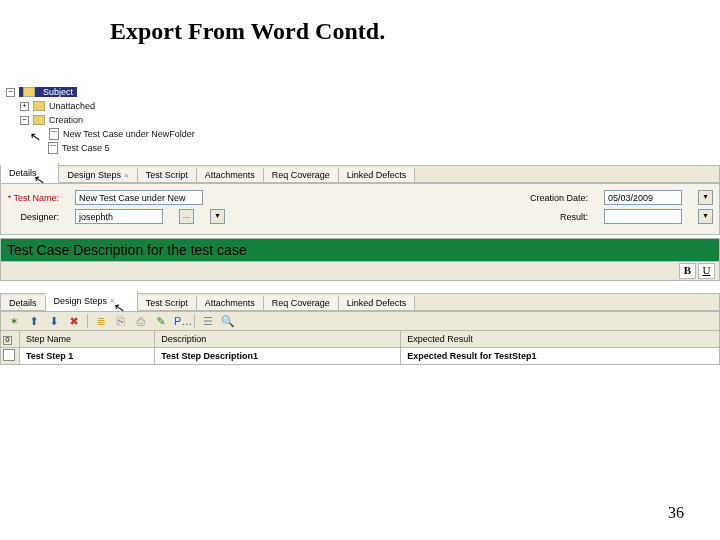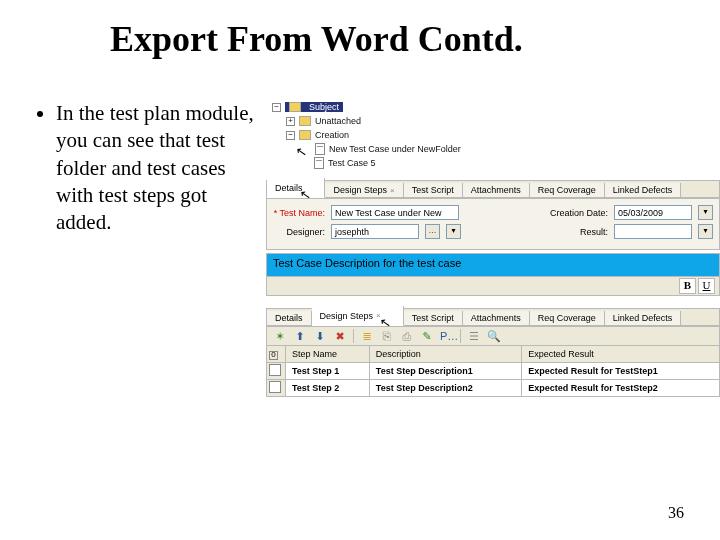--- a/index.html
+++ b/index.html
@@ -5,21 +5,21 @@
   body {
     margin: 0;
     width: 720px;
     height: 540px;
     font-family: "Times New Roman", serif;
     background: #fff;
     position: relative;
     overflow: hidden;
   }
   .slide-title {
-    font-size: 36px;
+    font-size: 24px;
     font-weight: bold;
     text-align: left;
     padding: 18px 0 0 110px;
     margin: 0;
   }
   .content {
     display: flex;
     margin-top: 40px;
   }
   .bullet-col {
@@ -71,26 +71,26 @@
     padding:2px 8px; border-right:1px solid #b9b9b9; display:flex; align-items:center; gap:3px;
     background:#f4f2e9;
   }
   .tab.active { background:#fff; border-bottom:1px solid #fff; position:relative; top:1px;}
   .close-mark{color:#888;font-size:8px;}
 
   .form-pane {
     border:1px solid #b9b9b9; border-top:none; background:#f4f2e9;
     padding:6px; font-size:9px;
   }
-  .form-row { display:flex; align-items:center; gap:6px; margin-bottom:4px;}
+  .form-row { display:flex; align-items:center; gap:16px; margin-bottom:4px;}
   .lbl { min-width:52px; text-align:right;}
   .req{color:#c00;}
   .fld { background:#fff; border:1px solid #7f9db9; height:13px; padding:0 3px; display:flex; align-items:center; flex:0 0 120px;}
   .dropbtn { width:13px; height:13px; border:1px solid #7f9db9; background:#ece9d8; display:inline-block; font-size:8px; text-align:center; line-height:11px;}
-  .desc-area { border:1px solid #b9b9b9; background:#0ea5e9; height:16px; padding:3px 6px; font-size:11px; margin-top:3px;}
+  .desc-area { border:1px solid #b9b9b9; background:#15803d; height:16px; padding:3px 6px; font-size:14px; margin-top:3px;}
   .rt-toolbar { border:1px solid #b9b9b9; background:#ece9d8; height:18px; display:flex; justify-content:flex-end; align-items:center; gap:2px; padding:0 4px; border-top:none;}
   .rt-btn{ border:1px solid #b9b9b9; background:#fff; width:15px; height:14px; font-family:"Times New Roman"; font-size:11px; line-height:12px; text-align:center;}
   .rt-btn.u{text-decoration:underline;}
 
   
   .tabs2 { margin-top:12px; }
   .toolbar {
     border:1px solid #b9b9b9; border-top:none; background:#ece9d8; height:18px;
     display:flex; align-items:center; gap:6px; padding:0 6px; font-size:11px;
   }
@@ -127,25 +127,20 @@
     position:absolute; font-size:13px; color:#000; transform:rotate(-10deg);
     pointer-events:none;
   }
 </style>
 </head>
 <body>
 
 <h1 class="slide-title">Export From Word Contd.</h1>
 
 <div class="content">
-  <div class="bullet-col">
-    <ul>
-        <li>In the test plan module, you can see that test folder and test cases with test steps got added.</li>
-      </ul>
-  </div>
 
   <div class="shot-col">
 
     <div class="tree">
       <div class="node">
           <span class="plus">−</span>
         <span class="subject-row">
             <span class="folder-icon"></span>
         <span>Subject</span>
           </span>
@@ -249,25 +244,19 @@
         <th>Step Name</th>
         <th>Description</th>
         <th>Expected Result</th>
       </tr>
       <tr>
         <td class="sel"><span class="row-icon"></span></td>
         <td>Test Step 1</td>
         <td>Test Step Description1</td>
         <td>Expected Result for TestStep1</td>
       </tr>
-      <tr>
-        <td class="sel"><span class="row-icon"></span></td>
-        <td>Test Step 2</td>
-        <td>Test Step Description2</td>
-        <td>Expected Result for TestStep2</td>
-      </tr>
     </tbody>
       </table>
 
   </div>
 </div>
 
 <div class="page-num">36</div>
 
 </body></html>

